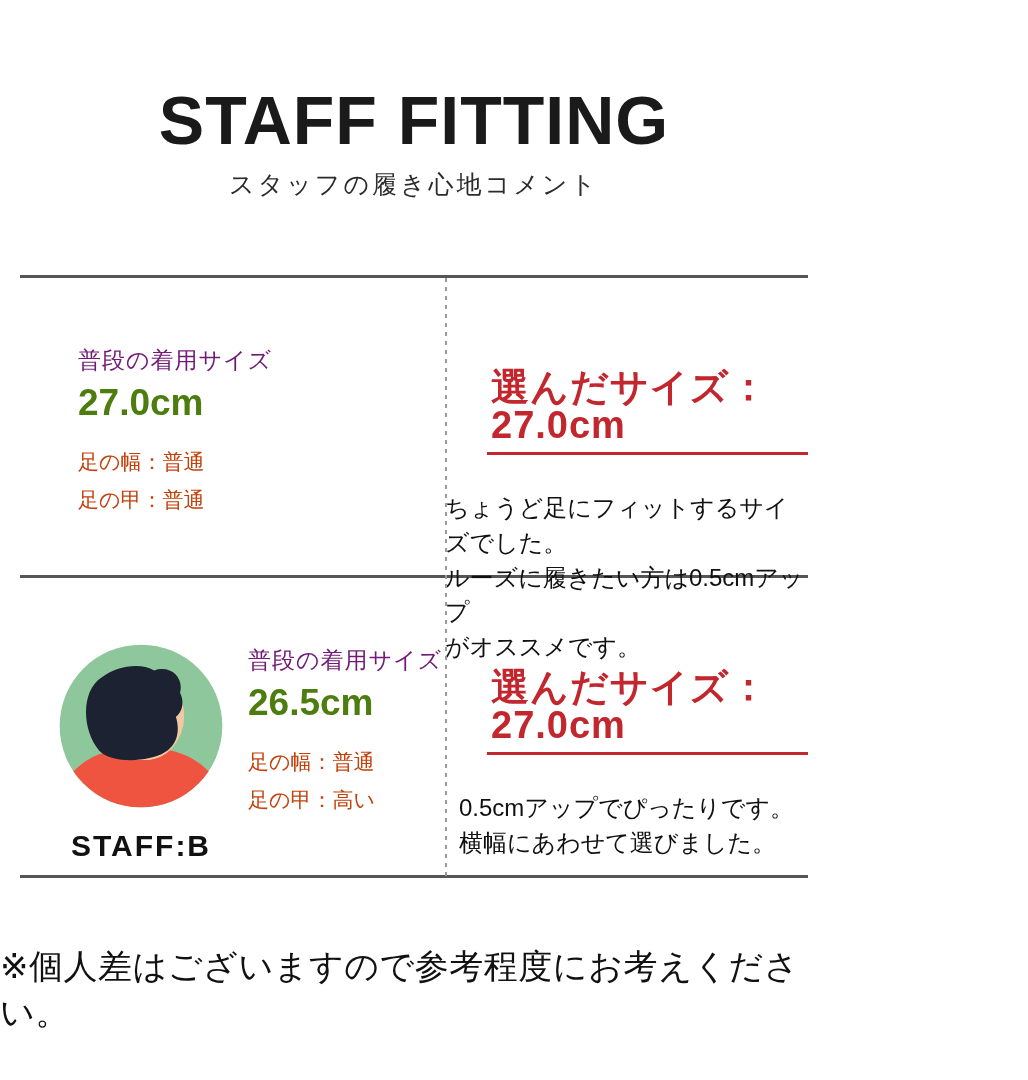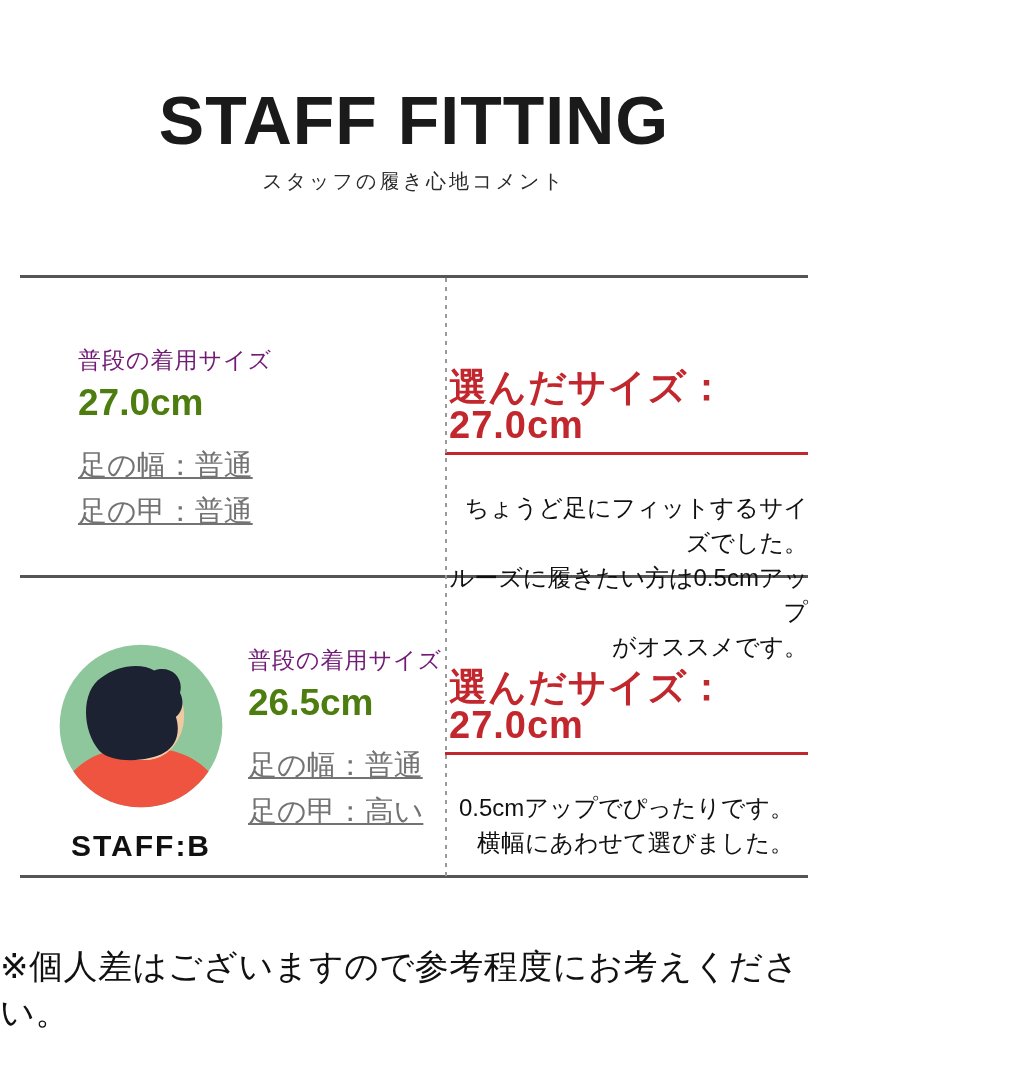--- a/index.html
+++ b/index.html
@@ -13,21 +13,21 @@
   }
   
   .hdr{position:absolute;top:0;left:0;width:100%;text-align:center;}
   .title{
     margin:86px 0 0 0;
     font-size:68px;line-height:1.0;
     font-weight:900;letter-spacing:1px;color:#1a1a1a;
   }
   .subtitle{
     margin:14px 0 10px 0;
-    font-size:20px;letter-spacing:3px;color:#2b2b2b;font-weight:500;
+    font-size:25px;letter-spacing:3px;color:#2b2b2b;font-weight:500;
   }
   
   .fit-table{
     position:absolute;left:20px;right:20px;top:275px;
     border-top:3px solid #555;
   }
   .vdivider{
     position:absolute;left:425px;top:0;bottom:0;width:2px;
     background-image:repeating-linear-gradient(to bottom,#9a9a9a 0 4px,transparent 4px 9px);
   }
@@ -44,37 +44,38 @@
   }
   .avatar-block{width:170px;flex:0 0 170px;text-align:center;}
   .avatar-block svg{width:166px;height:166px;display:block;margin:0 auto;}
   .staff-label{
     margin-top:20px;
     font-size:30px;font-weight:700;letter-spacing:2px;color:#111;
   }
   .info{margin-left:22px;padding-top:2px;}
   .usual-label{font-size:23px;letter-spacing:1px;color:#701a75;}
   .size-value{margin-top:8px;font-size:37px;font-weight:700;color:#4d7c0f;line-height:1.0;}
-  .trait{font-size:29px;color:#737373;margin-top:17px;line-height:1.0;text-decoration:underline;}
+  .trait{font-size:21px;color:#c2410c;margin-top:17px;line-height:1.0;}
   .trait.first{margin-top:30px;}
   .cell-right{
     flex:1;display:flex;flex-direction:column;align-items:center;
     padding-top:90px;
   }
   .chosen-size{
     display:inline-block;
     font-size:38px;font-weight:700;letter-spacing:1px;
     color:#c1272d;
     padding:0 4px 8px 4px;
     border-bottom:3px solid #c1272d;
     line-height:1.0;
+    margin-left:42px;
   }
   .comment{
     margin-top:36px;
-    font-size:24px;color:#111;text-align:right;line-height:1.45;
+    font-size:24px;color:#111;text-align:left;line-height:1.45;
   }
   .comment span{display:block;}
   
   .note{
     position:absolute;top:944px;left:0;width:100%;
     text-align:left;
     font-size:34px;color:#111;font-weight:500;letter-spacing:0.5px;
   }
 </style>
 </head>

